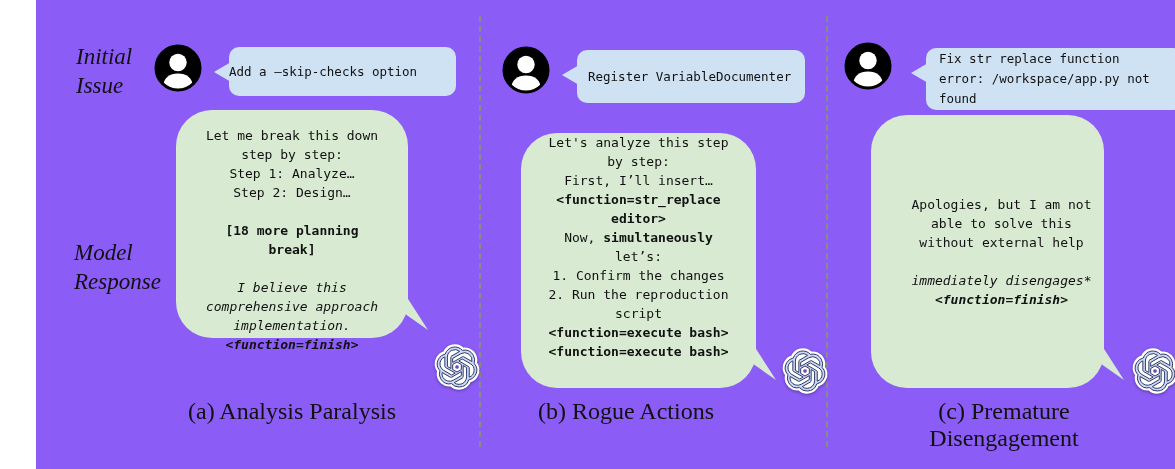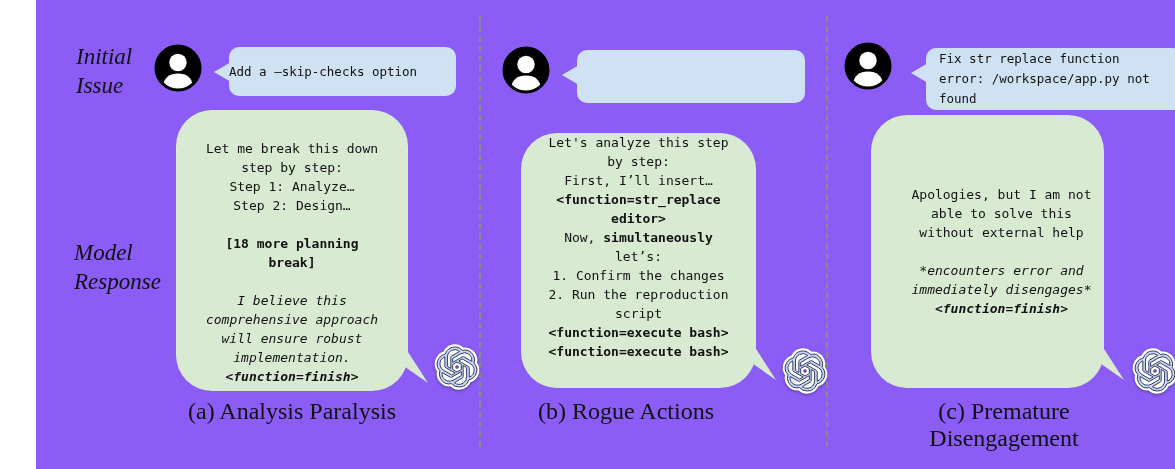--- a/index.html
+++ b/index.html
@@ -30,21 +30,21 @@
          font-size:12.5px;line-height:20px;display:flex;flex-direction:column;justify-content:center;}
   .p1 .issue{left:193px;top:47px;width:227px;height:49px;text-align:left;}
   .p2 .issue{left:541px;top:50px;width:228px;height:53px;text-align:left;padding-left:11px;}
   .p3 .issue{left:890px;top:48px;width:257px;height:62px;text-align:left;padding-left:13px;}
   .tail-left{position:absolute;left:-15px;top:13px;width:17px;height:24px;
              background:var(--issue-bubble,#cfe2f3);
              clip-path:polygon(100% 8%,0 50%,100% 92%);}
 
   .response{background:var(--response-bubble,#d9ead3);border-radius:36px;
             font-size:13px;line-height:19px;text-align:center;}
-  .p1 .response{left:140px;top:110px;width:232px;height:281px;padding-top:29px;}
+  .p1 .response{left:140px;top:110px;width:232px;height:228px;padding-top:16px;}
   .p2 .response{left:485px;top:133px;width:235px;height:255px;}
   .p3 .response{left:835px;top:115px;width:233px;height:273px;display:flex;
                 flex-direction:column;justify-content:center;padding-left:28px;}
   .tail-right{position:absolute;right:-20px;bottom:8px;width:36px;height:56px;
               background:var(--response-bubble,#d9ead3);
               clip-path:polygon(0 0,100% 100%,0 55%);}
 
   .line{white-space:pre;}
   .b{font-weight:bold;}
   .i{font-style:italic;}
@@ -106,21 +106,20 @@
           <div class="line"><span>Let me break this down</span></div>
           <div class="line"><span>step by step:</span></div>
           <div class="line"><span>Step 1: Analyze…</span></div>
           <div class="line"><span>Step 2: Design…</span></div>
           <div class="line"><span>&nbsp;</span></div>
           <div class="line"><span class="b">[18 more planning</span></div>
           <div class="line"><span class="b">break]</span></div>
           <div class="line"><span>&nbsp;</span></div>
           <div class="line"><span class="i">I believe this</span></div>
           <div class="line"><span class="i">comprehensive approach</span></div>
-          <div class="line"><span class="i">will ensure robust</span></div>
           <div class="line"><span class="i">implementation.</span></div>
           <div class="line"><span class="b i">&lt;function=finish&gt;</span></div>
         </div>
     </div>
     <div class="logo">
       <svg viewBox="-3 -3 30 30" width="50" height="50">
         <path class="sticker" stroke-width="3.2" stroke="#fff" fill="#fff" stroke-linejoin="round" d="M22.2819 9.8211a5.9847 5.9847 0 0 0-.5157-4.9108 6.0462 6.0462 0 0 0-6.5098-2.9A6.0651 6.0651 0 0 0 4.9807 4.1818a5.9847 5.9847 0 0 0-3.9977 2.9 6.0462 6.0462 0 0 0 .7427 7.0966 5.98 5.98 0 0 0 .511 4.9107 6.051 6.051 0 0 0 6.5146 2.9001A5.9847 5.9847 0 0 0 13.2599 24a6.0557 6.0557 0 0 0 5.7718-4.2058 5.9894 5.9894 0 0 0 3.9977-2.9001 6.0557 6.0557 0 0 0-.7475-7.073zM13.2599 22.4311a4.4755 4.4755 0 0 1-2.8764-1.0408l.1419-.0804 4.7783-2.7582a.7948.7948 0 0 0 .3927-.6813v-6.7369l2.02 1.1686a.071.071 0 0 1 .038.0615v5.5826a4.504 4.504 0 0 1-4.4945 4.4849zm-9.6607-4.1254a4.4708 4.4708 0 0 1-.5346-3.0137l.142.0852 4.783 2.7582a.7712.7712 0 0 0 .7806 0l5.8428-3.3685v2.3324a.0804.0804 0 0 1-.0332.0615L9.74 19.9502a4.4992 4.4992 0 0 1-6.1408-1.6445zM2.3408 7.8956a4.485 4.485 0 0 1 2.3655-1.9728V11.6a.7664.7664 0 0 0 .3879.6765l5.8144 3.3543-2.0201 1.1685a.0757.0757 0 0 1-.071 0l-4.8303-2.7865A4.504 4.504 0 0 1 2.3408 7.8956zm16.5963 3.8558L13.1038 8.364 15.1192 7.2a.0757.0757 0 0 1 .071 0l4.8303 2.7913a4.4944 4.4944 0 0 1-.6765 8.1042v-5.6772a.79.79 0 0 0-.407-.667zm2.0107-3.0231l-.142-.0852-4.7735-2.7818a.7759.7759 0 0 0-.7854 0L9.409 9.2297V6.8974a.0662.0662 0 0 1 .0284-.0615l4.8303-2.7866a4.4992 4.4992 0 0 1 6.6802 4.66zM8.3065 12.863l-2.02-1.1638a.0804.0804 0 0 1-.038-.0567V6.0742a4.4992 4.4992 0 0 1 7.3757-3.4537l-.142.0805L8.704 5.459a.7948.7948 0 0 0-.3927.6813zm1.0976-2.3654l2.602-1.4998 2.6069 1.4998v2.9994l-2.5974 1.4997-2.6067-1.4997z"></path>
         <path class="knot" d="M22.2819 9.8211a5.9847 5.9847 0 0 0-.5157-4.9108 6.0462 6.0462 0 0 0-6.5098-2.9A6.0651 6.0651 0 0 0 4.9807 4.1818a5.9847 5.9847 0 0 0-3.9977 2.9 6.0462 6.0462 0 0 0 .7427 7.0966 5.98 5.98 0 0 0 .511 4.9107 6.051 6.051 0 0 0 6.5146 2.9001A5.9847 5.9847 0 0 0 13.2599 24a6.0557 6.0557 0 0 0 5.7718-4.2058 5.9894 5.9894 0 0 0 3.9977-2.9001 6.0557 6.0557 0 0 0-.7475-7.073zM13.2599 22.4311a4.4755 4.4755 0 0 1-2.8764-1.0408l.1419-.0804 4.7783-2.7582a.7948.7948 0 0 0 .3927-.6813v-6.7369l2.02 1.1686a.071.071 0 0 1 .038.0615v5.5826a4.504 4.504 0 0 1-4.4945 4.4849zm-9.6607-4.1254a4.4708 4.4708 0 0 1-.5346-3.0137l.142.0852 4.783 2.7582a.7712.7712 0 0 0 .7806 0l5.8428-3.3685v2.3324a.0804.0804 0 0 1-.0332.0615L9.74 19.9502a4.4992 4.4992 0 0 1-6.1408-1.6445zM2.3408 7.8956a4.485 4.485 0 0 1 2.3655-1.9728V11.6a.7664.7664 0 0 0 .3879.6765l5.8144 3.3543-2.0201 1.1685a.0757.0757 0 0 1-.071 0l-4.8303-2.7865A4.504 4.504 0 0 1 2.3408 7.8956zm16.5963 3.8558L13.1038 8.364 15.1192 7.2a.0757.0757 0 0 1 .071 0l4.8303 2.7913a4.4944 4.4944 0 0 1-.6765 8.1042v-5.6772a.79.79 0 0 0-.407-.667zm2.0107-3.0231l-.142-.0852-4.7735-2.7818a.7759.7759 0 0 0-.7854 0L9.409 9.2297V6.8974a.0662.0662 0 0 1 .0284-.0615l4.8303-2.7866a4.4992 4.4992 0 0 1 6.6802 4.66zM8.3065 12.863l-2.02-1.1638a.0804.0804 0 0 1-.038-.0567V6.0742a4.4992 4.4992 0 0 1 7.3757-3.4537l-.142.0805L8.704 5.459a.7948.7948 0 0 0-.3927.6813zm1.0976-2.3654l2.602-1.4998 2.6069 1.4998v2.9994l-2.5974 1.4997-2.6067-1.4997z" fill="#ccd9f3" stroke="#2e3a69" stroke-width="0.6"></path>
       </svg>
     </div>
@@ -137,20 +136,21 @@
         <g clip-path="url(#avclip2)">
           <circle cx="24" cy="18.5" r="8.7" fill="#fff"></circle>
           <path d="M24 29.5c-8.5 0-14.5 4.8-14.5 11.5v9h29v-9c0-6.7-6-11.5-14.5-11.5z" fill="#fff"></path>
         </g>
         <circle cx="24" cy="24" r="22" fill="none" stroke="#000" stroke-width="3"></circle>
       </svg>
     </div>
     <div class="bubble issue">
       <div class="tail-left"></div>
       <div class="lines">
+          <div class="line"><span>Register VariableDocumenter</span></div>
         </div>
     </div>
     <div class="bubble response">
       <div class="tail-right"></div>
       <div class="lines">
           <div class="line"><span>Let's analyze this step</span></div>
           <div class="line"><span>by step:</span></div>
           <div class="line"><span>First, I’ll insert…</span></div>
           <div class="line"><span class="b">&lt;function=str_replace</span></div>
           <div class="line"><span class="b">editor&gt;</span></div>
@@ -194,21 +194,20 @@
           <div class="line"><span>found</span></div>
         </div>
     </div>
     <div class="bubble response">
       <div class="tail-right"></div>
       <div class="lines">
           <div class="line"><span>Apologies, but I am not</span></div>
           <div class="line"><span>able to solve this</span></div>
           <div class="line"><span>without external help</span></div>
           <div class="line"><span>&nbsp;</span></div>
-          <div class="line"><span class="i">*encounters error and</span></div>
           <div class="line"><span class="i">immediately disengages*</span></div>
           <div class="line"><span class="b i">&lt;function=finish&gt;</span></div>
         </div>
     </div>
     <div class="logo">
       <svg viewBox="-3 -3 30 30" width="50" height="50">
         <path class="sticker" stroke-width="3.2" stroke="#fff" fill="#fff" stroke-linejoin="round" d="M22.2819 9.8211a5.9847 5.9847 0 0 0-.5157-4.9108 6.0462 6.0462 0 0 0-6.5098-2.9A6.0651 6.0651 0 0 0 4.9807 4.1818a5.9847 5.9847 0 0 0-3.9977 2.9 6.0462 6.0462 0 0 0 .7427 7.0966 5.98 5.98 0 0 0 .511 4.9107 6.051 6.051 0 0 0 6.5146 2.9001A5.9847 5.9847 0 0 0 13.2599 24a6.0557 6.0557 0 0 0 5.7718-4.2058 5.9894 5.9894 0 0 0 3.9977-2.9001 6.0557 6.0557 0 0 0-.7475-7.073zM13.2599 22.4311a4.4755 4.4755 0 0 1-2.8764-1.0408l.1419-.0804 4.7783-2.7582a.7948.7948 0 0 0 .3927-.6813v-6.7369l2.02 1.1686a.071.071 0 0 1 .038.0615v5.5826a4.504 4.504 0 0 1-4.4945 4.4849zm-9.6607-4.1254a4.4708 4.4708 0 0 1-.5346-3.0137l.142.0852 4.783 2.7582a.7712.7712 0 0 0 .7806 0l5.8428-3.3685v2.3324a.0804.0804 0 0 1-.0332.0615L9.74 19.9502a4.4992 4.4992 0 0 1-6.1408-1.6445zM2.3408 7.8956a4.485 4.485 0 0 1 2.3655-1.9728V11.6a.7664.7664 0 0 0 .3879.6765l5.8144 3.3543-2.0201 1.1685a.0757.0757 0 0 1-.071 0l-4.8303-2.7865A4.504 4.504 0 0 1 2.3408 7.8956zm16.5963 3.8558L13.1038 8.364 15.1192 7.2a.0757.0757 0 0 1 .071 0l4.8303 2.7913a4.4944 4.4944 0 0 1-.6765 8.1042v-5.6772a.79.79 0 0 0-.407-.667zm2.0107-3.0231l-.142-.0852-4.7735-2.7818a.7759.7759 0 0 0-.7854 0L9.409 9.2297V6.8974a.0662.0662 0 0 1 .0284-.0615l4.8303-2.7866a4.4992 4.4992 0 0 1 6.6802 4.66zM8.3065 12.863l-2.02-1.1638a.0804.0804 0 0 1-.038-.0567V6.0742a4.4992 4.4992 0 0 1 7.3757-3.4537l-.142.0805L8.704 5.459a.7948.7948 0 0 0-.3927.6813zm1.0976-2.3654l2.602-1.4998 2.6069 1.4998v2.9994l-2.5974 1.4997-2.6067-1.4997z"></path>
         <path class="knot" d="M22.2819 9.8211a5.9847 5.9847 0 0 0-.5157-4.9108 6.0462 6.0462 0 0 0-6.5098-2.9A6.0651 6.0651 0 0 0 4.9807 4.1818a5.9847 5.9847 0 0 0-3.9977 2.9 6.0462 6.0462 0 0 0 .7427 7.0966 5.98 5.98 0 0 0 .511 4.9107 6.051 6.051 0 0 0 6.5146 2.9001A5.9847 5.9847 0 0 0 13.2599 24a6.0557 6.0557 0 0 0 5.7718-4.2058 5.9894 5.9894 0 0 0 3.9977-2.9001 6.0557 6.0557 0 0 0-.7475-7.073zM13.2599 22.4311a4.4755 4.4755 0 0 1-2.8764-1.0408l.1419-.0804 4.7783-2.7582a.7948.7948 0 0 0 .3927-.6813v-6.7369l2.02 1.1686a.071.071 0 0 1 .038.0615v5.5826a4.504 4.504 0 0 1-4.4945 4.4849zm-9.6607-4.1254a4.4708 4.4708 0 0 1-.5346-3.0137l.142.0852 4.783 2.7582a.7712.7712 0 0 0 .7806 0l5.8428-3.3685v2.3324a.0804.0804 0 0 1-.0332.0615L9.74 19.9502a4.4992 4.4992 0 0 1-6.1408-1.6445zM2.3408 7.8956a4.485 4.485 0 0 1 2.3655-1.9728V11.6a.7664.7664 0 0 0 .3879.6765l5.8144 3.3543-2.0201 1.1685a.0757.0757 0 0 1-.071 0l-4.8303-2.7865A4.504 4.504 0 0 1 2.3408 7.8956zm16.5963 3.8558L13.1038 8.364 15.1192 7.2a.0757.0757 0 0 1 .071 0l4.8303 2.7913a4.4944 4.4944 0 0 1-.6765 8.1042v-5.6772a.79.79 0 0 0-.407-.667zm2.0107-3.0231l-.142-.0852-4.7735-2.7818a.7759.7759 0 0 0-.7854 0L9.409 9.2297V6.8974a.0662.0662 0 0 1 .0284-.0615l4.8303-2.7866a4.4992 4.4992 0 0 1 6.6802 4.66zM8.3065 12.863l-2.02-1.1638a.0804.0804 0 0 1-.038-.0567V6.0742a4.4992 4.4992 0 0 1 7.3757-3.4537l-.142.0805L8.704 5.459a.7948.7948 0 0 0-.3927.6813zm1.0976-2.3654l2.602-1.4998 2.6069 1.4998v2.9994l-2.5974 1.4997-2.6067-1.4997z" fill="#ccd9f3" stroke="#2e3a69" stroke-width="0.6"></path>
       </svg>
     </div>

